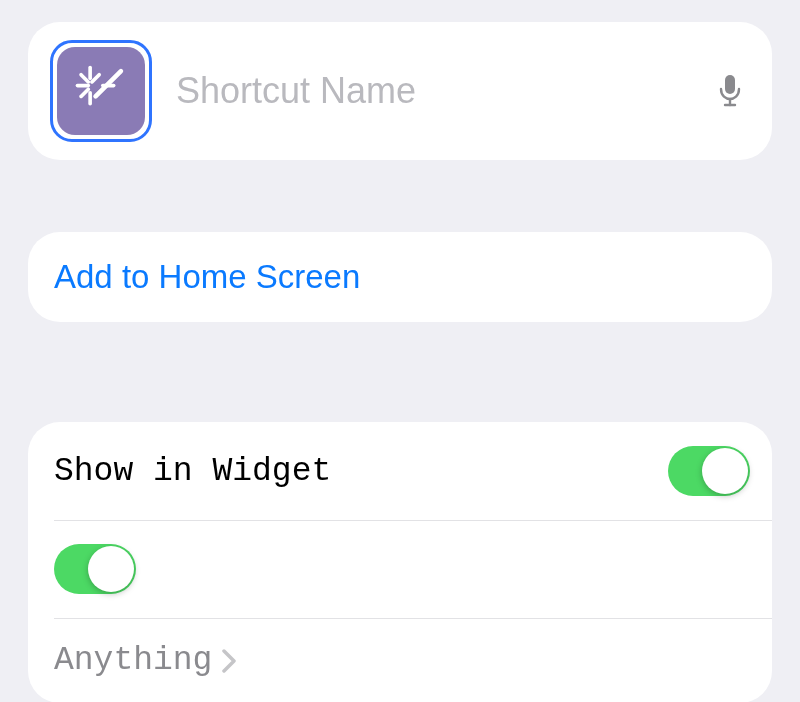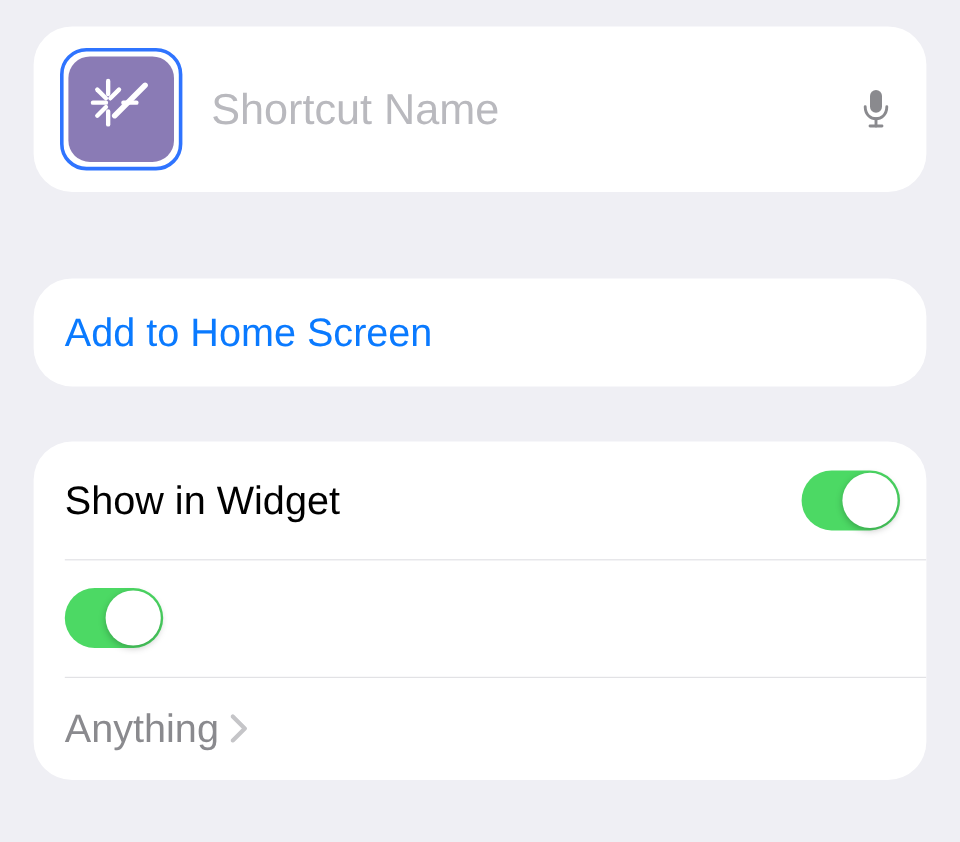--- a/index.html
+++ b/index.html
@@ -64,39 +64,40 @@
       width: 40px;
       height: 40px;
       display: flex;
       align-items: center;
       justify-content: center;
       flex-shrink: 0;
       margin-left: 10px;
     }
     .add-card {
       padding: 26px 26px;
-      margin-bottom: 46px;
+      margin-bottom: 100px;
     }
     .add-link {
       color: #0a7aff;
       font-size: 33px;
       font-weight: 400;
       cursor: pointer;
     }
     .settings-card {
       padding: 0;
     }
     .row {
       display: flex;
       align-items: center;
       justify-content: space-between;
       padding: 24px 22px 24px 26px;
       font-size: 33px;
       color: #000;
       position: relative;
+      font-family: Liberation Mono, monospace;
     }
     .row + .row::before {
       content: "";
       position: absolute;
       top: 0;
       left: 26px;
       right: 0;
       height: 1px;
       background: #e2e2e5;
     }

